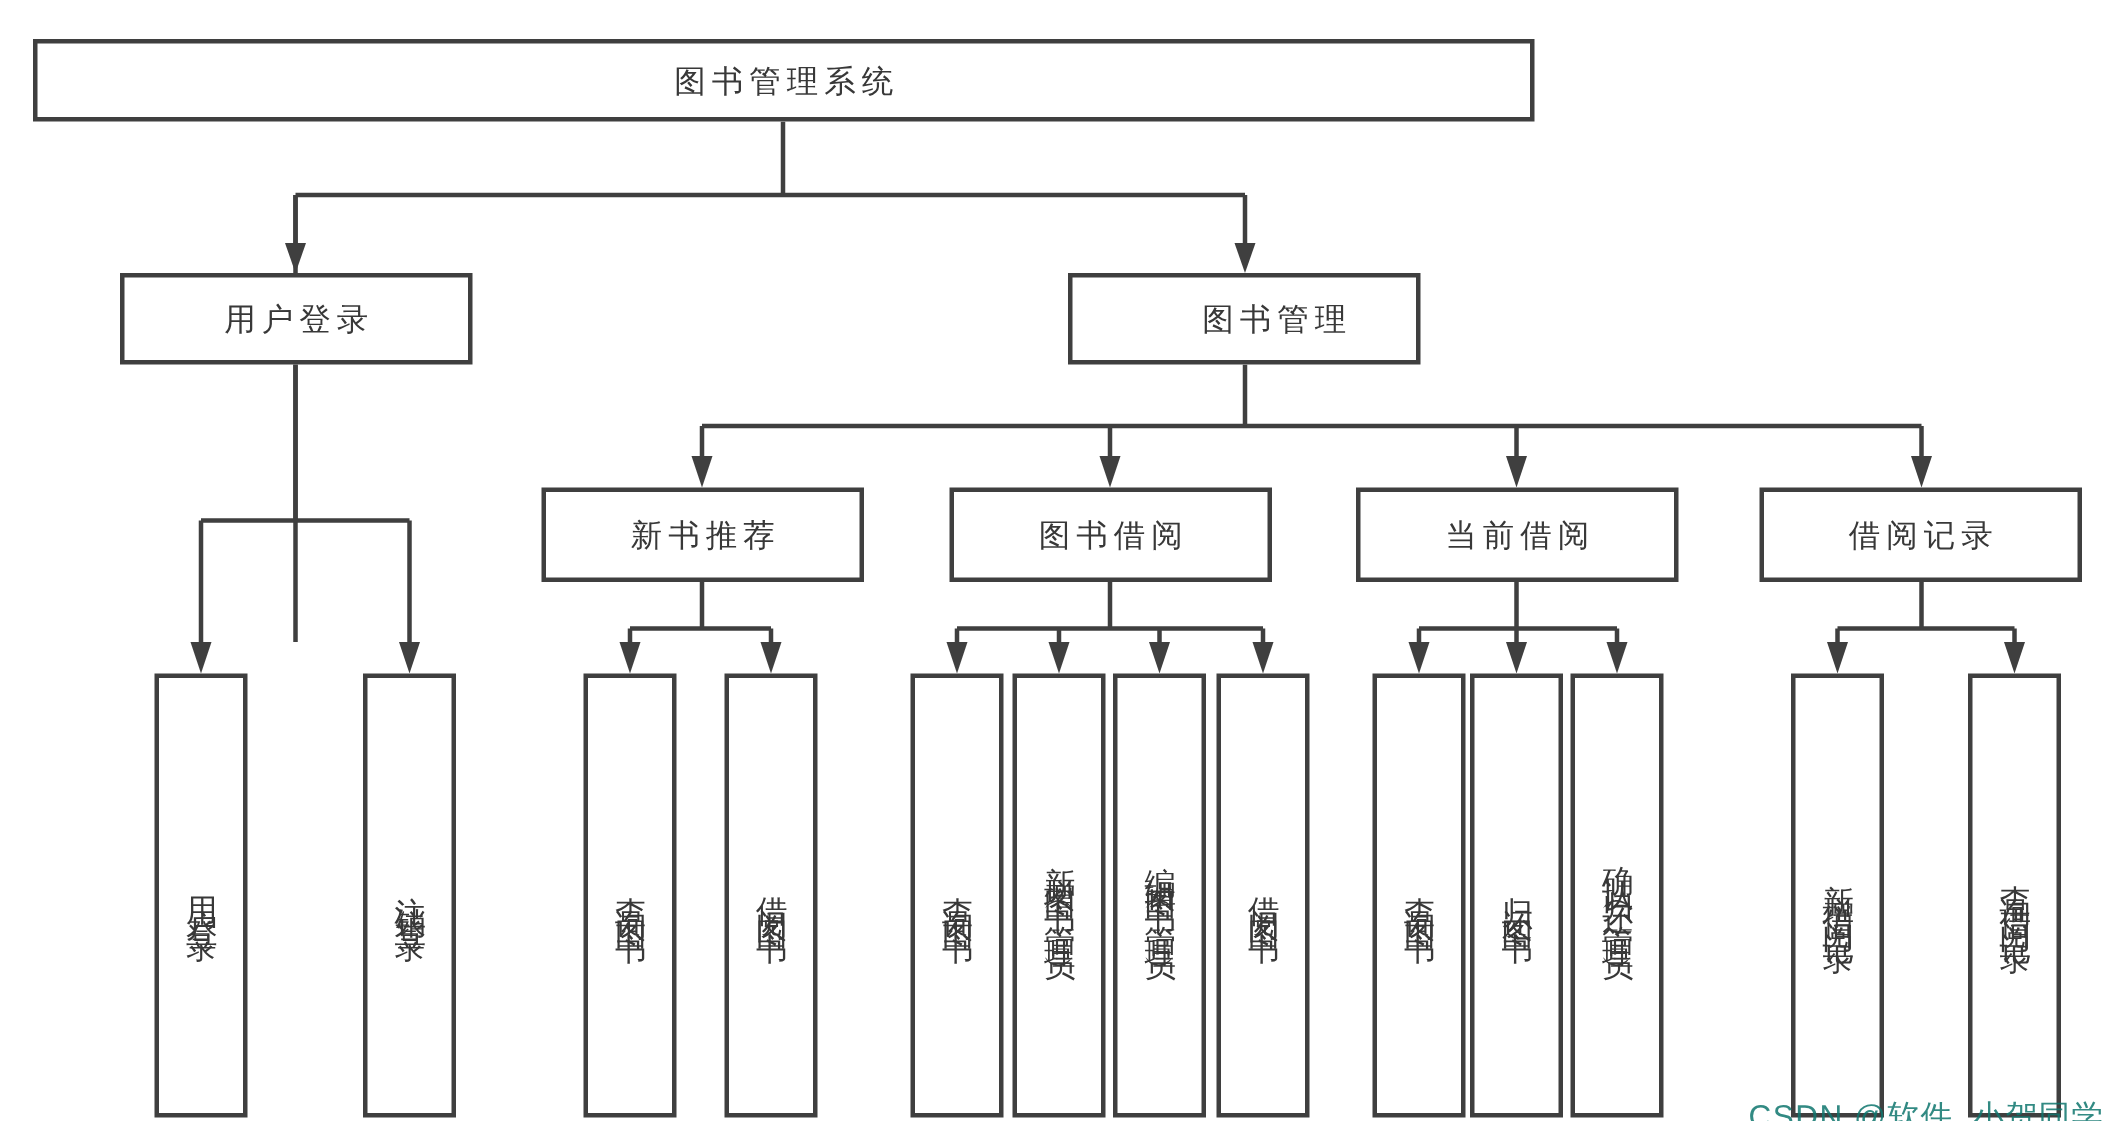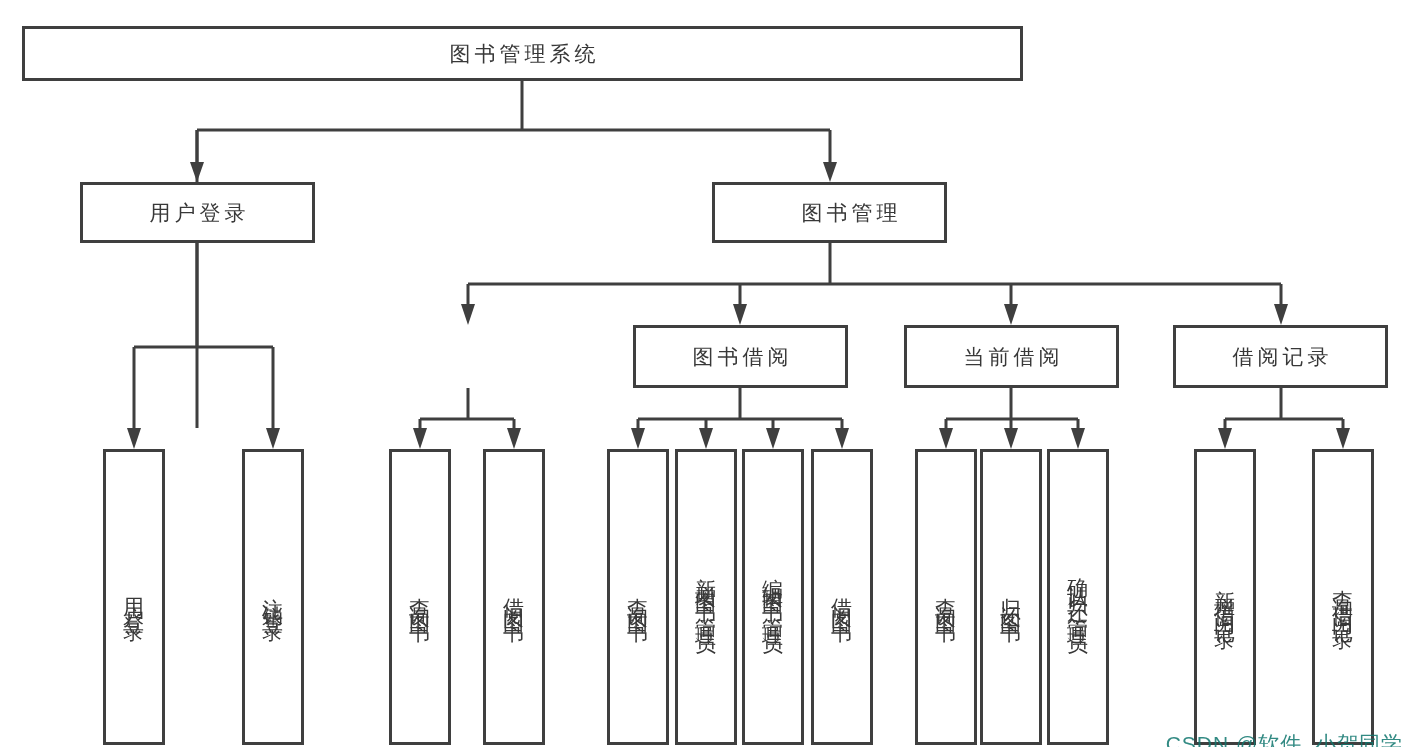--- a/index.html
+++ b/index.html
@@ -103,20 +103,21 @@
       <polygon points="1218,416 1232,416 1225,437"></polygon>
       <polygon points="1336,416 1350,416 1343,437"></polygon>
     </g>
   </svg>
 
   <div class="node lvl-root">图书管理系统</div>
 
   <div class="node lvl-2" style="left:80px;">用户登录</div>
   <div class="node lvl-2" style="left:712px;padding-left:40px;">图书管理</div>
 
+  <div class="node lvl-3" style="left:361px;">新书推荐</div>
   <div class="node lvl-3" style="left:904px;">当前借阅</div>
   <div class="node lvl-3" style="left:633px;">图书借阅</div>
   <div class="node lvl-3" style="left:1173px;">借阅记录</div>
 
   <div class="node leaf" style="left:103px;">用户登录</div>
   <div class="node leaf" style="left:242px;">注销登录</div>
 
   <div class="node leaf" style="left:389px;">查询图书</div>
   <div class="node leaf" style="left:483px;">借阅图书</div>
 

